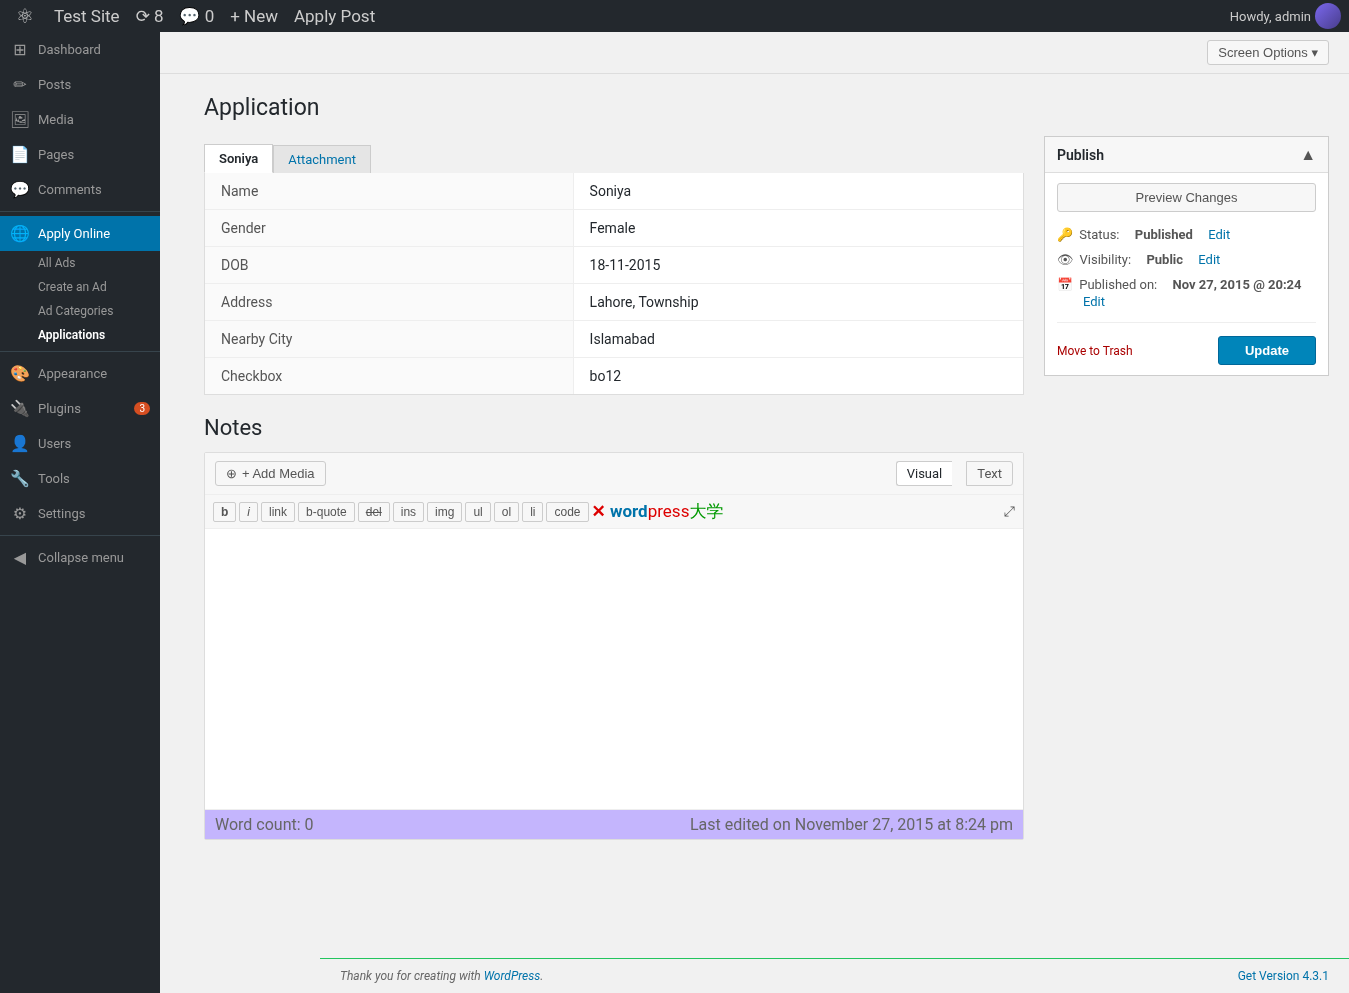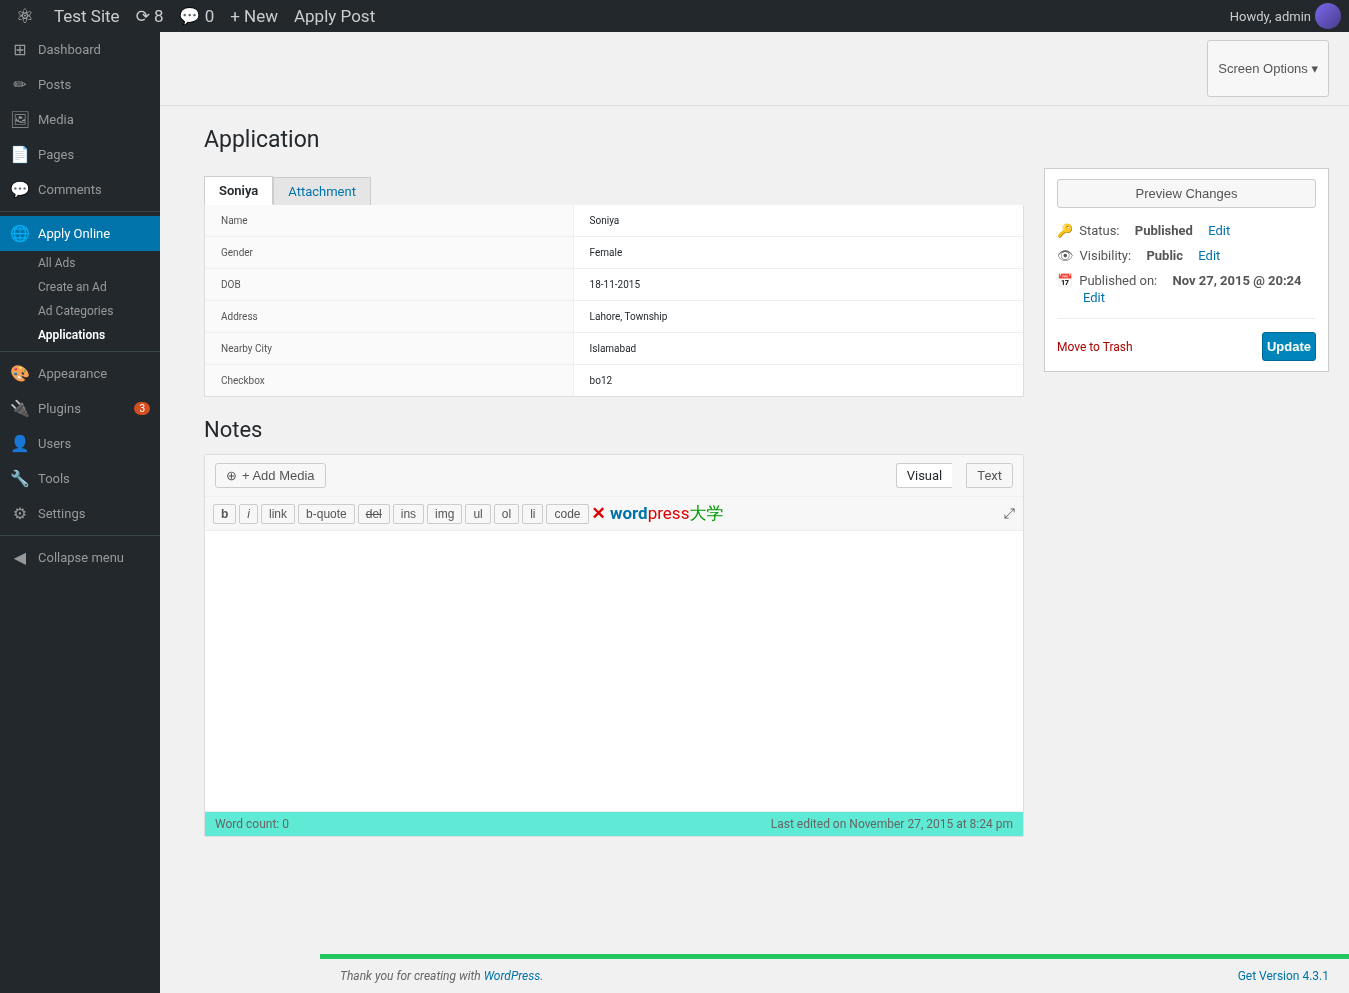--- a/index.html
+++ b/index.html
@@ -92,21 +92,21 @@
       background: #f1f1f1;
       display: flex;
       justify-content: flex-end;
       padding: 8px 20px;
       border-bottom: 1px solid #ddd;
     }
     .screen-options-btn {
       background: #f7f7f7;
       border: 1px solid #ccc;
       border-radius: 3px;
-      padding: 20px 10px;
+      padding: 4px 10px;
       font-size: 13px;
       cursor: pointer;
       color: #555;
     }
 
     
     .page-title {
       font-size: 23px;
       font-weight: 400;
       color: #23282d;
@@ -157,21 +157,21 @@
     .app-table {
       width: 100%;
       border-collapse: collapse;
     }
     .app-table tr {
       border-bottom: 1px solid #eee;
     }
     .app-table tr:last-child { border-bottom: none; }
     .app-table td {
       padding: 10px 16px;
-      font-size: 10px;
+      font-size: 14px;
       vertical-align: top;
     }
     .app-table td:first-child {
       width: 45%;
       color: #555;
       background: #fafafa;
       border-right: 1px solid #eee;
     }
     .app-table td:last-child { color: #23282d; }
 
@@ -253,23 +253,23 @@
       padding: 10px;
       background: #fff;
       outline: none;
       font-size: 13px;
       line-height: 1.5;
     }
     .editor-footer {
       display: flex;
       justify-content: space-between;
       padding: 5px 10px;
-      font-size: 12px;
+      font-size: 16px;
       color: #666;
-      background: #5eead4;
+      background: #c4b5fd;
       border-top: 1px solid #eee;
     }
 
     
     .publish-box {
       background: #fff;
       border: 1px solid #ccc;
       margin-bottom: 20px;
     }
     .publish-box-header {
@@ -313,30 +313,30 @@
       justify-content: space-between;
       align-items: center;
       padding-top: 5px;
     }
     .move-to-trash { color: #a00; font-size: 12px; text-decoration: none; cursor: pointer; }
     .update-btn {
       background: #0085ba;
       border: 1px solid #006799;
       border-radius: 3px;
       color: #fff;
-      padding: 6px 4px;
+      padding: 6px 26px;
       font-size: 13px;
       cursor: pointer;
       font-weight: 600;
     }
 
     
     #wpfooter {
       background: #f1f1f1;
-      border-top: 5px solid #22c55e;
+      border-top: 1px solid #22c55e;
       padding: 10px 20px;
       display: flex;
       justify-content: space-between;
       align-items: center;
       font-size: 12px;
       color: #666;
       margin-left: 160px;
     }
     #wpfooter a { color: #0073aa; text-decoration: none; }
     .version-link { color: #0073aa; text-decoration: none; }
@@ -515,20 +515,24 @@
               <span>Word count: 0</span>
               <span>Last edited on November 27, 2015 at 8:24 pm</span>
             </div>
           </div>
         </div>
       </div>
 
       <div class="edit-sidebar">
 
         <div class="publish-box">
+          <div class="publish-box-header">
+            <span>Publish</span>
+            <span class="collapse-btn">▲</span>
+          </div>
           <div class="publish-box-content">
             <button class="preview-changes-btn">Preview Changes</button>
 
             <div class="publish-row">
               <span>🔑</span>
               <span>Status:</span>
               &nbsp;<strong>Published</strong>
               &nbsp;<a class="status-link">Edit</a>
             </div>
 

